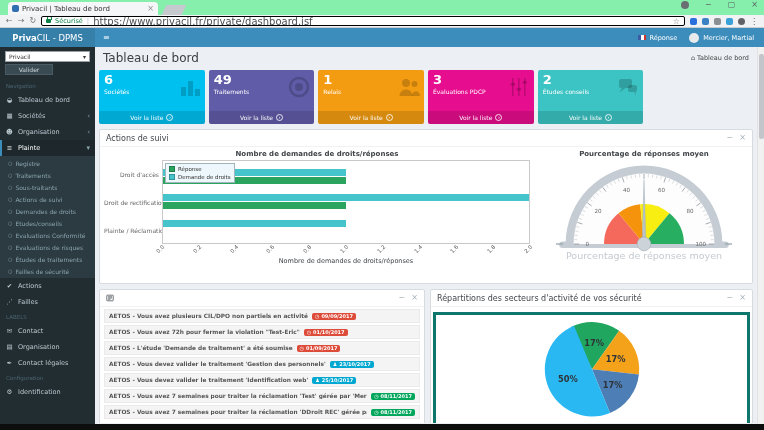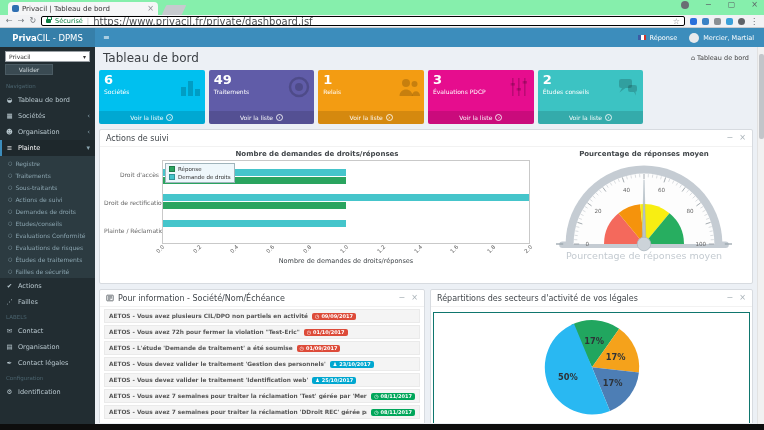--- a/index.html
+++ b/index.html
@@ -97,21 +97,21 @@
 
   .gauge-col { flex:1; text-align:center; padding-top:3px; }
   .gauge-caption { font-size:9.5px; color:#c3cad0; margin-top:-10px; white-space:nowrap; }
 
   .bottom-row { display:flex; gap:5px; margin:5px 4px 0 4px; height:134px; overflow:hidden; }
   .info-panel { width:326px; height:160px; flex:none; }
   .info-row { margin:2px 4px; height:14px; background:#f4f4f4; border:1px solid #eaeaea; display:flex; align-items:center; gap:4px; padding:0 4px; overflow:hidden; }
   .info-text { font-size:5.8px; font-weight:bold; color:#555; white-space:nowrap; overflow:hidden; }
   .badge { flex:none; display:inline-flex; align-items:center; gap:2px; color:#fff; font-size:5px; font-weight:bold; padding:1px 3px; border-radius:2px; line-height:1; }
   .pie-panel { flex:1; height:160px; }
-  .pie-box { margin:5px 2px; border:1px solid #0f766e; height:118px; display:flex; justify-content:center; overflow:hidden;text-align:center; }
+  .pie-box { margin:5px 2px; border:3px solid #0f766e; height:118px; display:flex; justify-content:center; overflow:hidden;text-align:center; }
 
   .scrollbar { position:absolute; right:0; top:47px; bottom:0; width:7px; background:#f1f1f1; border-left:1px solid #e2e2e2; }
   .scroll-thumb { position:absolute; left:1px; top:7px; width:5px; height:85px; background:#c2c5c9; border-radius:2px; }
   .black-strip { position:absolute; left:0; right:0; bottom:0; height:6px; background:#0d0d0d; z-index:60; }
 
   .np-icon { width:8px; height:8px; fill:none; stroke:#6a7075; stroke-width:1.2; }
 </style>
 </head>
 <body>
 
@@ -497,21 +497,20 @@
     <div class="bottom-row">
 
       <div class="panel info-panel">
         <div class="panel-head">
           <svg class="np-icon" viewBox="0 0 10 10">
               <rect x="1" y="1.5" width="8" height="7" rx="0.5"></rect>
               <line x1="2.5" y1="3.5" x2="7.5" y2="3.5"></line>
               <line x1="2.5" y1="5" x2="7.5" y2="5"></line>
               <line x1="2.5" y1="6.5" x2="5.5" y2="6.5"></line>
             </svg>
-          <span class="panel-title">Pour information - Société/Nom/Échéance</span>
           <span class="panel-tools">
             <span>−</span>
             <span>×</span>
           </span>
         </div>
         <div class="info-list">
           <div class="info-row">
               <span class="info-text">AETOS - Vous avez plusieurs CIL/DPO non partiels en activité</span>
               <span class="badge" style="background: rgb(221, 75, 57);">
                 <span class="badge-ic">◷</span>
@@ -558,21 +557,21 @@
               <span class="badge" style="background: rgb(0, 166, 90);">
                 <span class="badge-ic">◷</span>
                 <span class="badge-tx">08/11/2017</span>
               </span>
             </div>
         </div>
       </div>
 
       <div class="panel pie-panel">
         <div class="panel-head">
-          <span class="panel-title">Répartitions des secteurs d'activité de vos légales</span>
+          <span class="panel-title">Répartitions des secteurs d'activité de vos sécurité</span>
           <span class="panel-tools">
             <span>−</span>
             <span>×</span>
           </span>
         </div>
         <div class="pie-box">
           <svg width="118" height="118" viewBox="0 0 100 100">
               <path d="M50,46 L32.46515412843691,10.04823814803332 A40,40 0 0 1 73.05729264679172,13.314204066594861 Z" fill="#21a65f"></path>
               <text x="51.7643763352349" y="26.570864673962564" text-anchor="middle" font-size="7" font-weight="bold" fill="#2e3338" font-family="DejaVu Sans, sans-serif">17%</text>
               <path d="M50,46 L73.05729264679172,13.314204066594861 A40,40 0 0 1 89.75071676642386,50.45875728825301 Z" fill="#f5a21b"></path>

